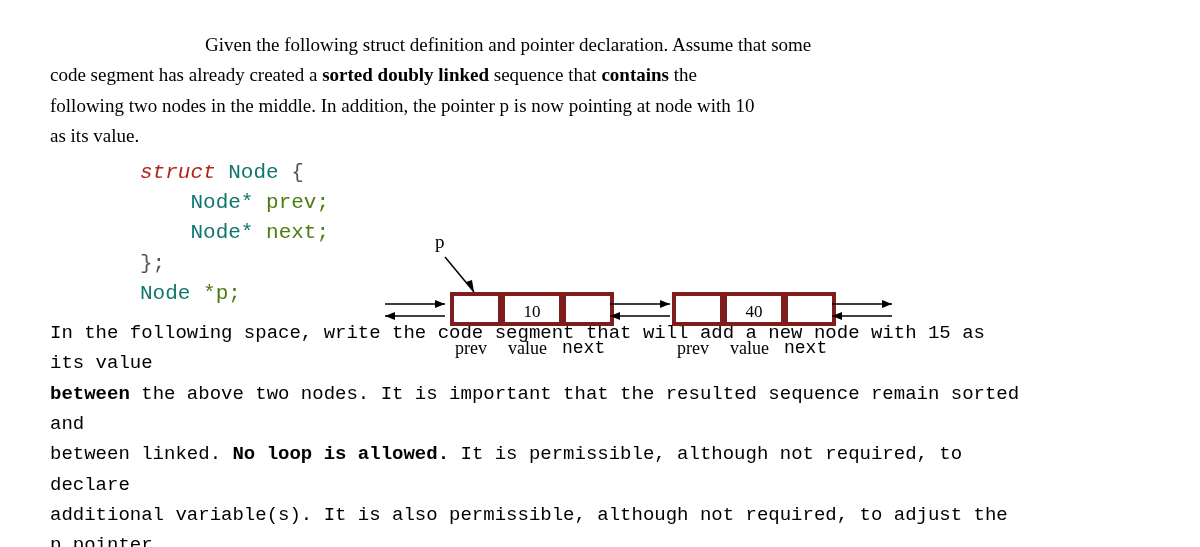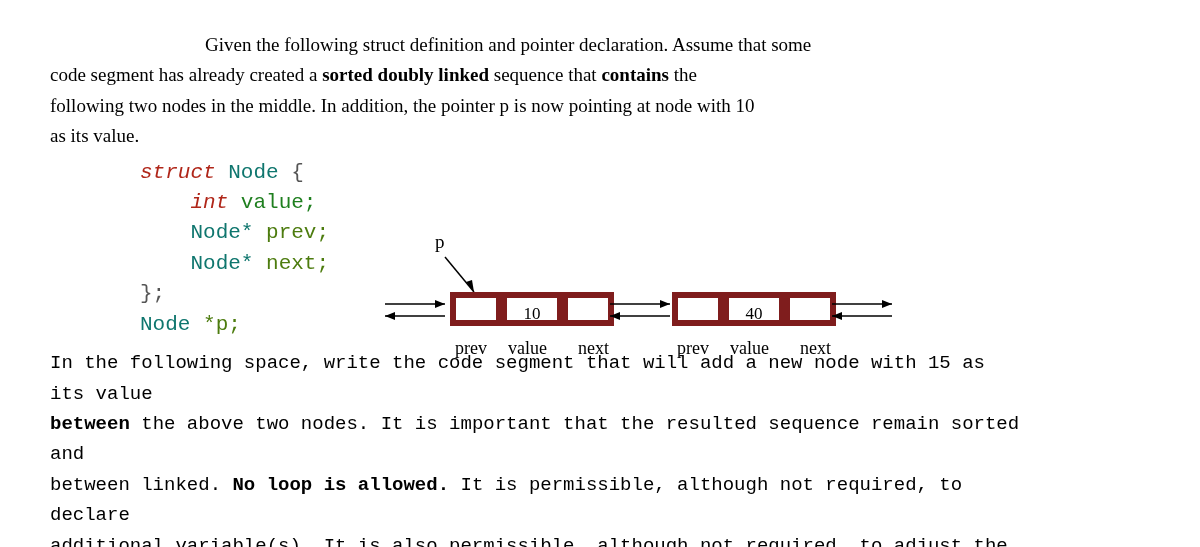--- a/index.html
+++ b/index.html
@@ -53,41 +53,41 @@
 
   .node-group {
     position: absolute;
     top: 70px;
   }
   .node-group.one { left: 40px; }
   .node-group.two { left: 262px; }
 
   .cell {
     position: absolute;
-    border: 6px solid #7f1d1d;
+    border: 4px solid #7f1d1d;
     height: 34px;
     top: 0;
     text-align: center;
     line-height: 32px;
     font-size: 17px;
     background: #fff;
   }
   .cell.prev { width: 52px; left: 0; }
   .cell.value { width: 62px; left: 51px; }
   .cell.next { width: 52px; left: 112px; }
 
   .field-label {
     position: absolute;
     top: 42px;
     font-size: 18px;
     text-align: left;
   }
   .field-label.prev { left: 5px; }
   .field-label.value { left: 58px; }
-  .field-label.next { left: 128px; }
+  .field-label.next { left: 112px; font-family: Liberation Mono, monospace; }
 
   
   .link-arrows {
     position: absolute;
     top: 70px;
   }
   .link-arrows svg { overflow: visible; }
 
   
   .ext-left { position: absolute; left: -25px; top: 70px; }
@@ -106,26 +106,20 @@
   <div>as its value.</div>
 </div>
 
 <div class="code-block">
   <div>
     <span class="kw-struct">struct</span>
     <span> </span>
     <span class="kw-node">Node</span>
     <span> </span>
     <span class="brace">{</span>
-  </div>
-  <div>
-    <span>&nbsp;&nbsp;&nbsp;</span>
-    <span class="kw-struct">int</span>
-    <span> </span>
-    <span class="kw-value">value;</span>
   </div>
   <div>
     <span>&nbsp;&nbsp;&nbsp;</span>
     <span class="kw-node">Node*</span>
     <span> </span>
     <span class="kw-field">prev;</span>
   </div>
   <div>
     <span>&nbsp;&nbsp;&nbsp;</span>
     <span class="kw-node">Node*</span>

